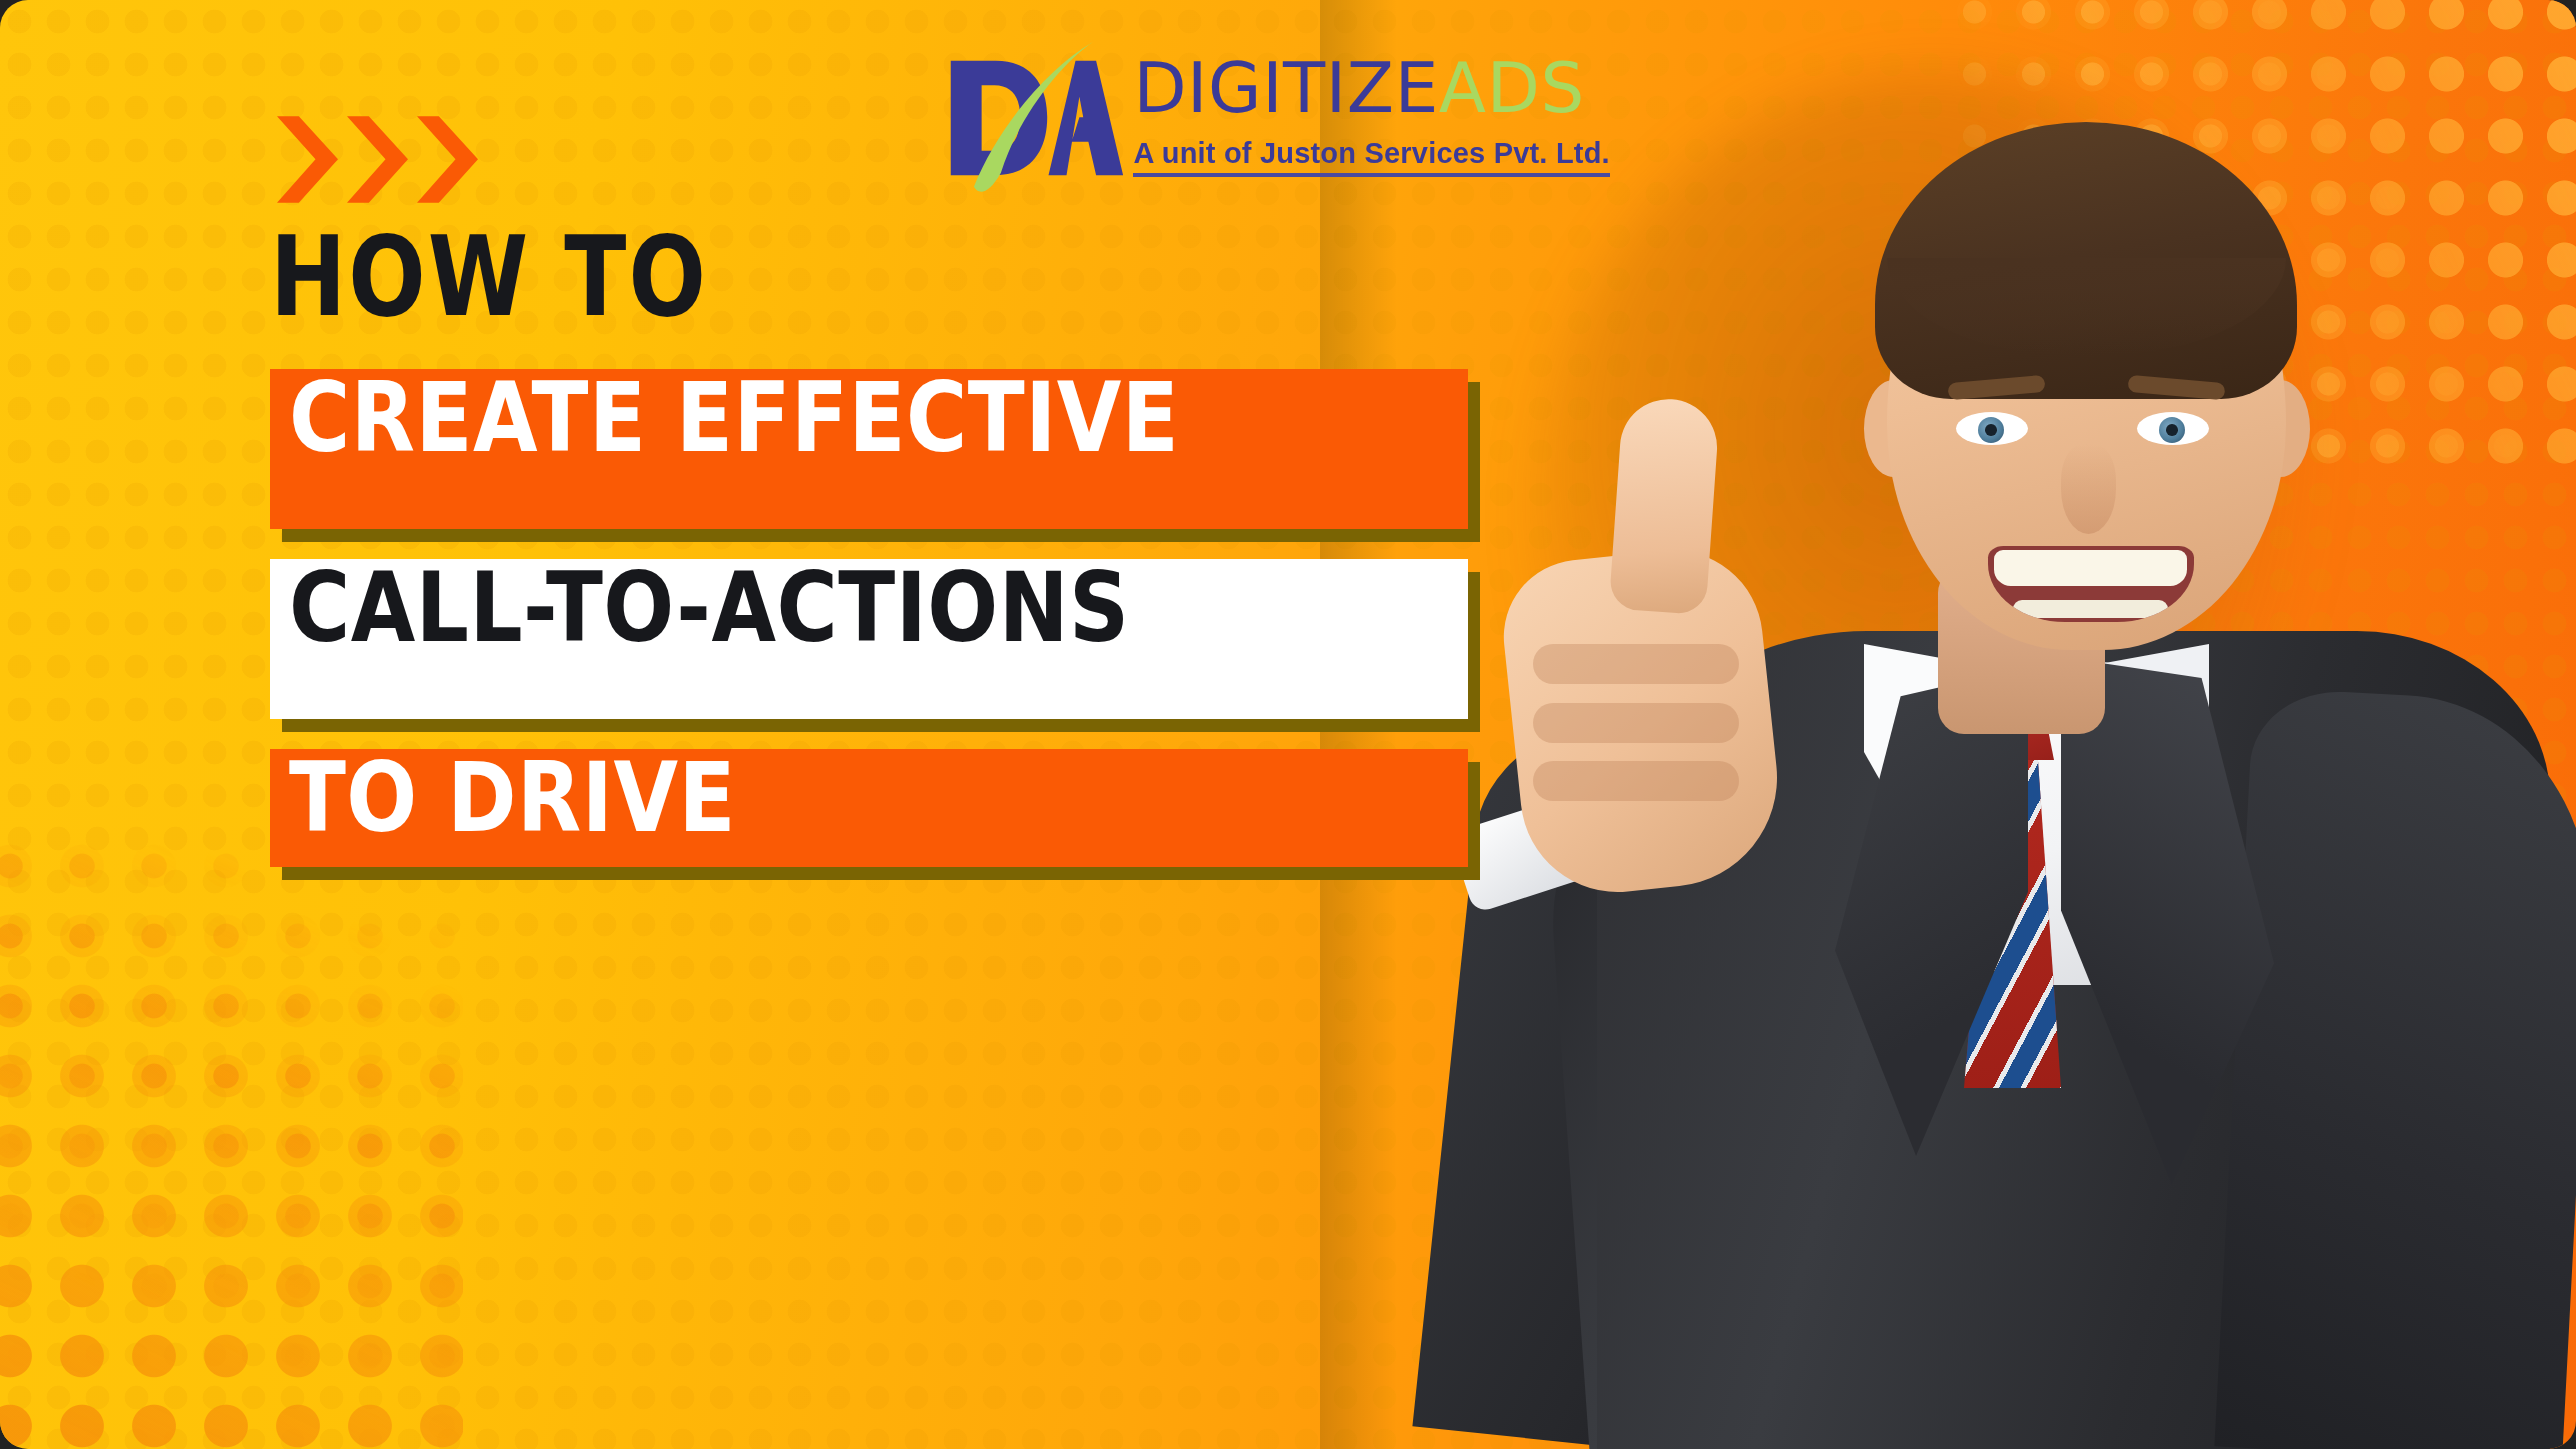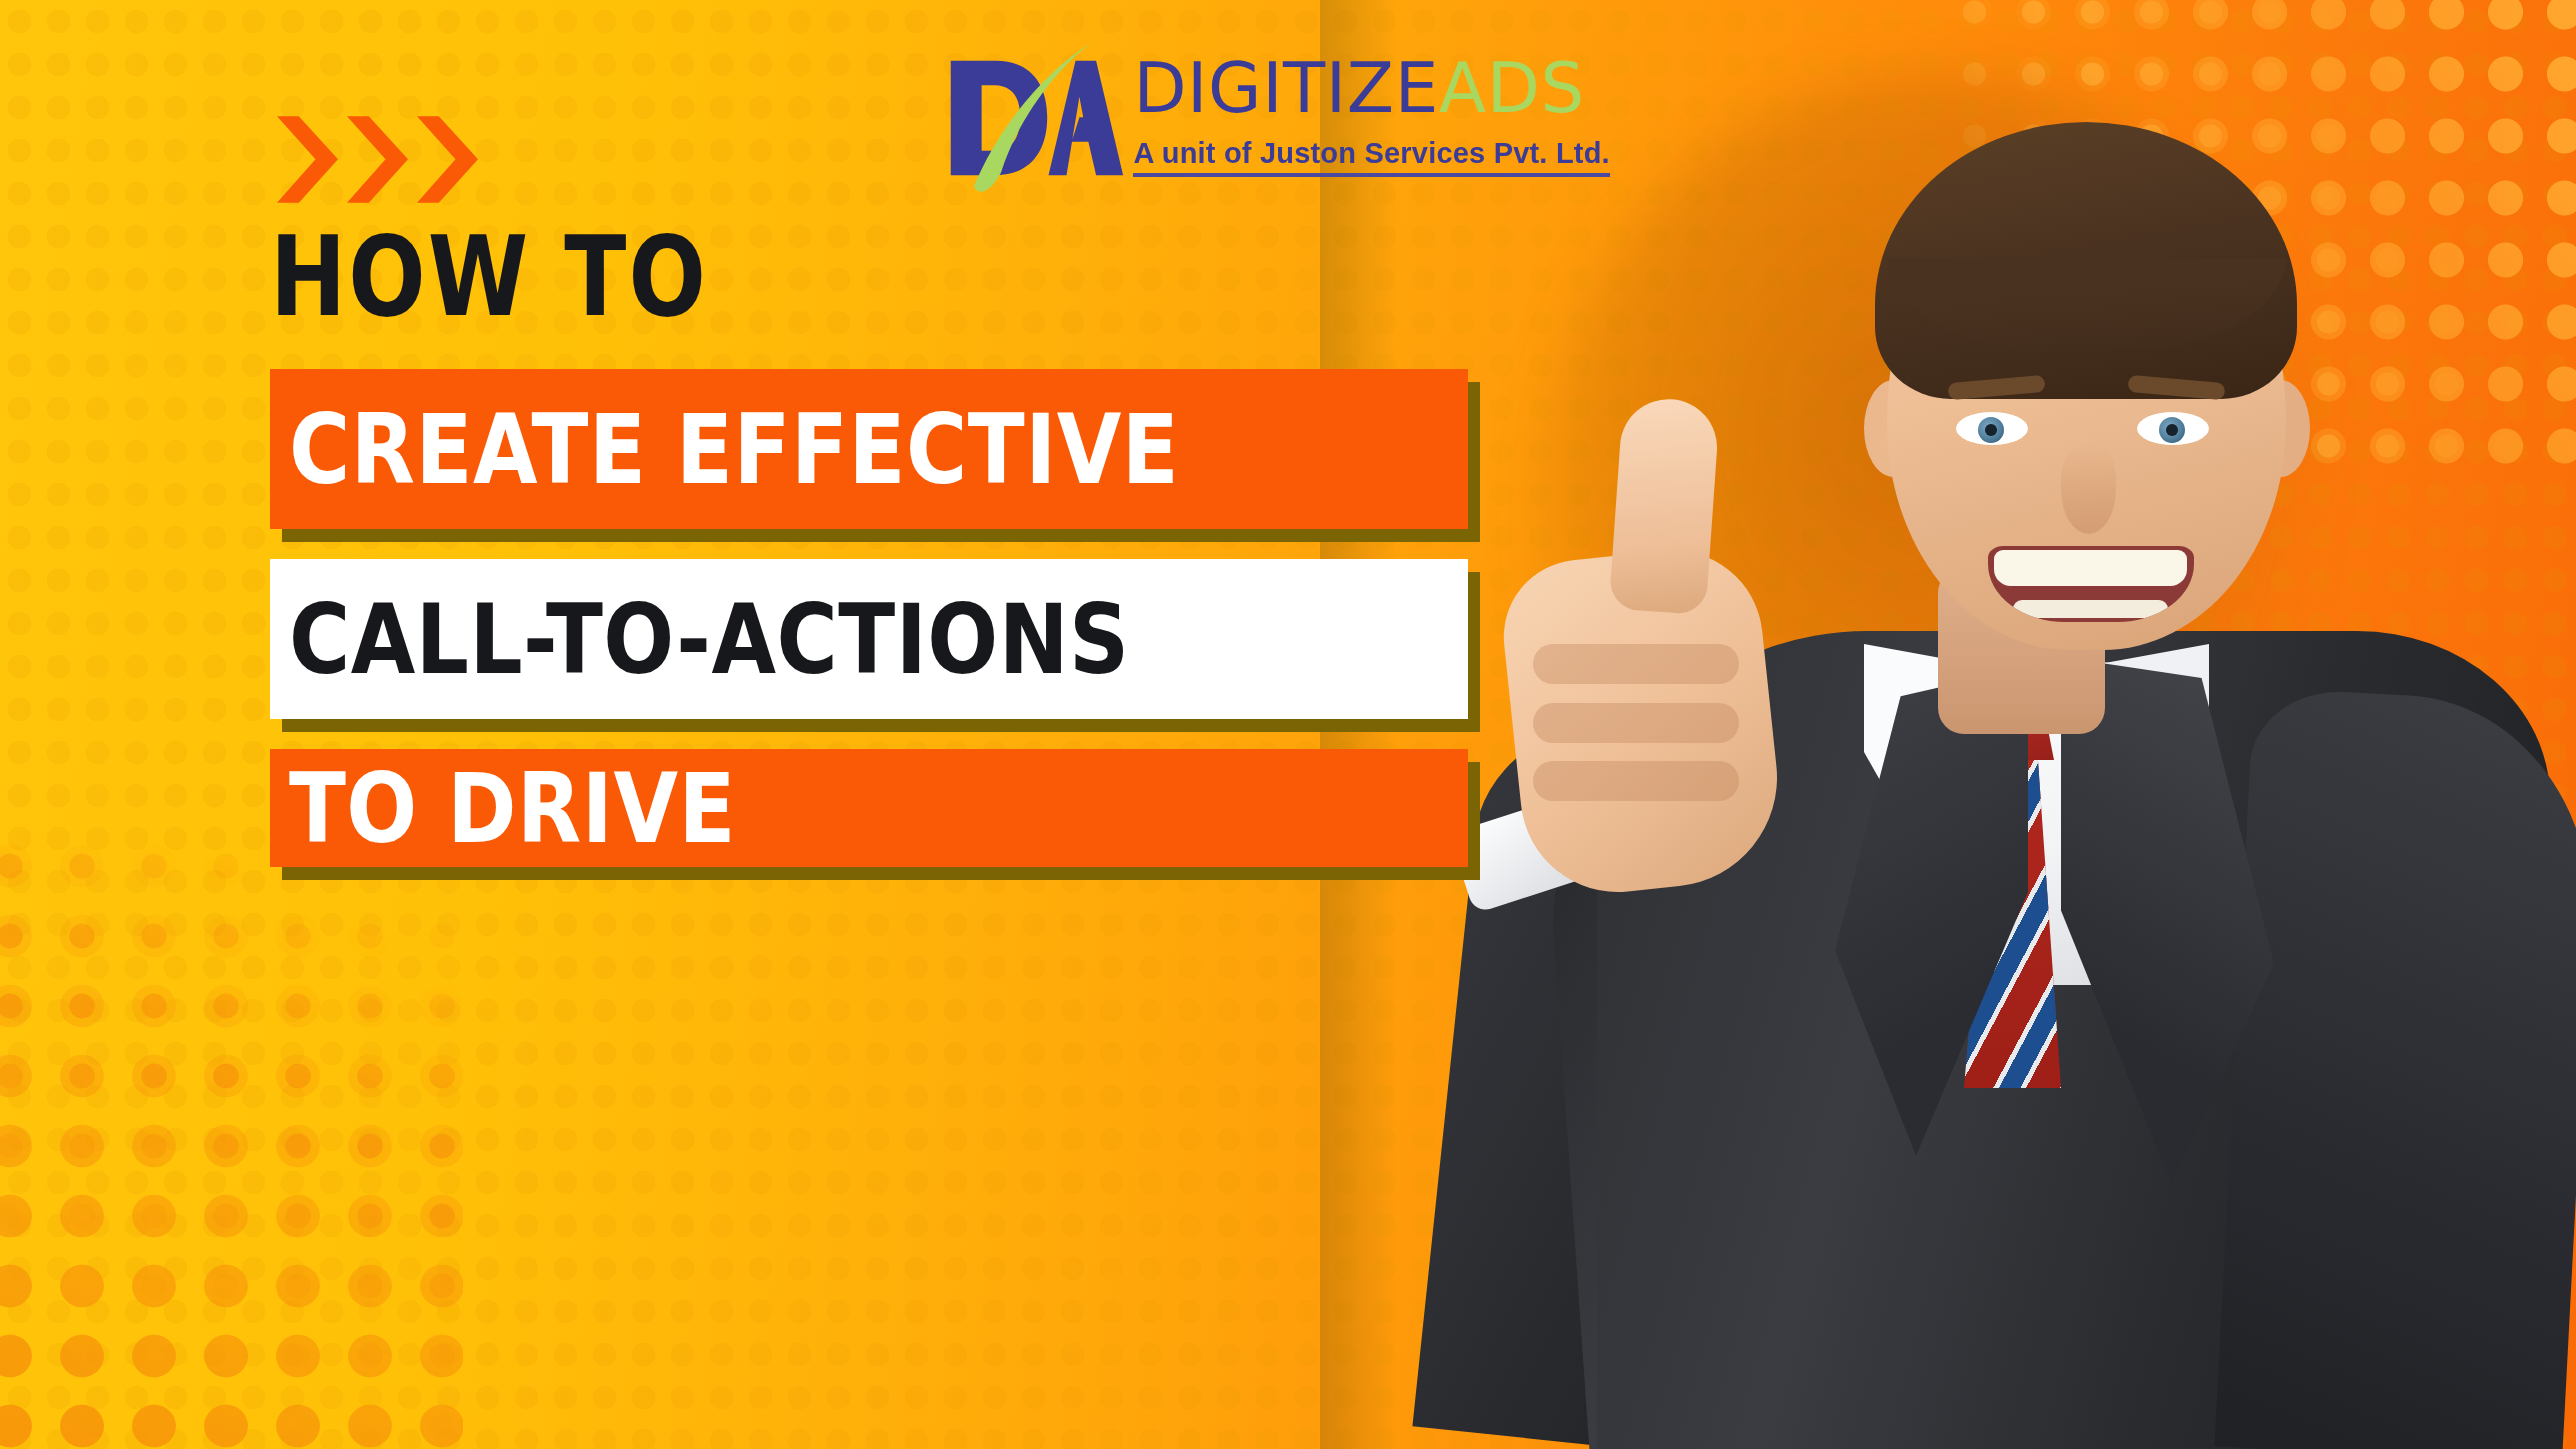--- a/index.html
+++ b/index.html
@@ -2,20 +2,21 @@
 <html style="font-size:10.3px"><head>
 <meta charset="utf-8">
 <style>
   html,body{margin:0;padding:0;background:#222;}
   #banner{
     position:relative;
     width:2576px;height:1449px;
     overflow:hidden;
     font-family:"Liberation Sans", sans-serif;
     background:linear-gradient(100deg,#FFC60B 0%,#FFC107 22%,#FFA70A 48%,#FF8A0A 70%,#FB760B 86%,#F96A07 100%);
+    border-radius:28px;
   }
 
   
   .dots{position:absolute;pointer-events:none;}
 
   .dots-global{
     inset:0;
     background-image:radial-gradient(circle at 50% 50%, rgba(226,150,0,.28) 40%, rgba(226,150,0,0) 42%);
     background-size:39px 43px;
     opacity:.55;
@@ -64,21 +65,21 @@
   
   #headline{position:absolute;left:270px;top:225px;width:1198px;}
   #kicker{
     font-family:"DejaVu Sans", sans-serif;
     font-weight:700;font-size:111px;line-height:.94;color:#17181C;
     letter-spacing:2.6px;transform:scaleX(.82);transform-origin:left center;
     margin:0 0 40px 0;
   }
   .bar{position:relative;margin-bottom:30px;height:160px;}
   .bar-shadow{position:absolute;left:11.6px;top:13px;right:-11.6px;bottom:-13px;background:#7A6403;}
-  .bar-face{position:absolute;inset:0;display:flex;align-items:center;}
+  .bar-face{position:absolute;inset:0;display:flex;}
   .bar-text{
     font-family:"DejaVu Sans", sans-serif;
     font-weight:700;font-size:97px;line-height:1;letter-spacing:0.6px;
     transform:scaleX(.86);transform-origin:left center;
     padding-left:22px;white-space:nowrap;
   }
   .bar.orange .bar-face{background:#FA5A05;}
   .bar.orange .bar-text{color:#FFFFFF;}
   .bar.white  .bar-face{background:#FFFFFF;}
   .bar.white  .bar-text{color:#17181C;}

